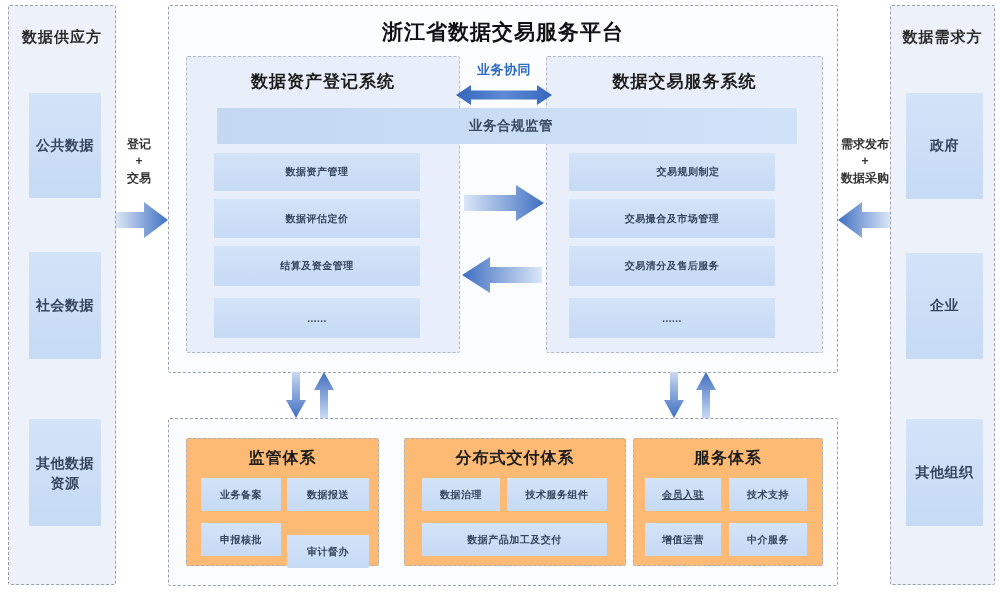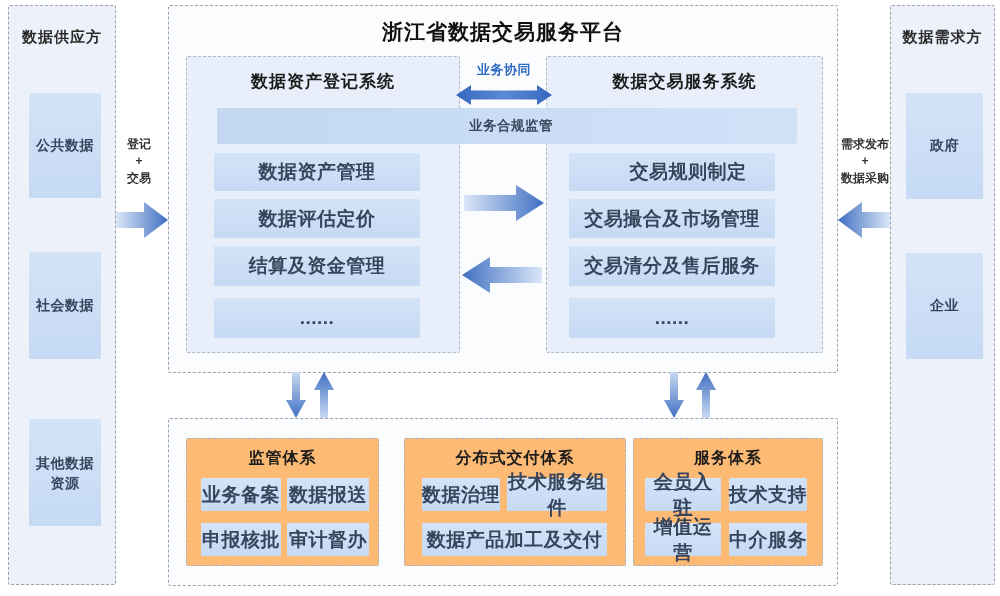--- a/index.html
+++ b/index.html
@@ -10,21 +10,21 @@
   .side-col{background:#edf1f9;}
   .plat{background:#fbfcfe;}
   .col-title{font-size:15px;font-weight:bold;color:#2b2b2b;text-align:center;letter-spacing:1px;}
   .main-title{font-size:21px;font-weight:bold;color:#111;text-align:center;letter-spacing:1px;}
   .sys-box{background:#e9effa;border:1px dashed #b1b9c5;border-radius:2px;}
   .sys-title{font-size:17px;font-weight:bold;color:#1c1c1c;text-align:center;letter-spacing:1px;}
   .sub-box{background:#fdba74;border:1px dashed #a8b0bc;border-radius:2px;}
   .sub-title{font-size:16px;font-weight:bold;color:#1c1c1c;text-align:center;letter-spacing:1px;}
   .pill{background:linear-gradient(180deg,#d3e3f8 0%,#c6daf4 100%);color:#36455c;
         display:flex;align-items:center;justify-content:center;
-        font-size:19px;font-weight:600;text-align:center;border-radius:1px;letter-spacing:0.5px;}
+        font-size:10px;font-weight:600;text-align:center;border-radius:1px;letter-spacing:0.5px;}
   .pill.big{font-size:14px;}
   .bar{background:linear-gradient(90deg,#c3d7f1 0%,#cfe2f8 100%);color:#3a4a60;
        display:flex;align-items:center;justify-content:center;
        font-size:13.5px;font-weight:600;border-radius:1px;letter-spacing:0.5px;}
   .flow-label{font-size:12px;font-weight:600;color:#333;text-align:center;line-height:17px;}
   .collab{font-size:13px;font-weight:bold;color:#2e6bc4;text-align:center;letter-spacing:0.5px;}
   svg{display:block;}
 </style>
 </head>
 <body>
@@ -122,21 +122,21 @@
     <polygon points="10,0 20,18 14,18 14,46 6,46 6,18 0,18" fill="url(#gU)"></polygon>
   </svg>
 
   <div class="abs dashed-outer plat" style="left:168px;top:418px;width:670px;height:168px;">
 
     <div class="abs sub-box" style="left:17px;top:19px;width:193px;height:128px;">
       <div class="abs sub-title" style="left:0;top:9px;width:100%;">监管体系</div>
       <div class="abs pill" style="left:14px;top:39px;width:80px;height:33px;">业务备案</div>
       <div class="abs pill" style="left:100px;top:39px;width:82px;height:33px;">数据报送</div>
       <div class="abs pill" style="left:14px;top:84px;width:80px;height:33px;">申报核批</div>
-      <div class="abs pill" style="left:100px;top:84px;width:82px;height:33px;">审计督办</div>
+      <div class="abs pill" style="left:100px;top:96px;width:82px;height:33px;">审计督办</div>
     </div>
 
     <div class="abs sub-box" style="left:235px;top:19px;width:222px;height:128px;">
       <div class="abs sub-title" style="left:0;top:9px;width:100%;">分布式交付体系</div>
       <div class="abs pill" style="left:17px;top:39px;width:78px;height:33px;">数据治理</div>
       <div class="abs pill" style="left:102px;top:39px;width:100px;height:33px;">技术服务组件</div>
       <div class="abs pill" style="left:17px;top:84px;width:185px;height:33px;">数据产品加工及交付</div>
     </div>
 
     <div class="abs sub-box" style="left:464px;top:19px;width:190px;height:128px;">
@@ -154,15 +154,16 @@
     <div>数据采购</div>
   </div>
   <svg class="abs" style="left:838px;top:200px;" width="52" height="40" viewBox="0 0 52 40">
     <polygon points="52,12 24,12 24,2 0,20 24,38 24,28 52,28" fill="url(#gL)"></polygon>
   </svg>
 
   <div class="abs dashed-outer side-col" style="left:890px;top:5px;width:105px;height:580px;">
     <div class="abs col-title" style="left:0;top:22px;width:100%;">数据需求方</div>
     <div class="abs pill big" style="left:15px;top:87px;width:77px;height:106px;">政府</div>
     <div class="abs pill big" style="left:15px;top:247px;width:77px;height:106px;">企业</div>
+    <div class="abs pill big" style="left:15px;top:413px;width:77px;height:107px;">其他组织</div>
   </div>
 
 </div>
 
 </body></html>

